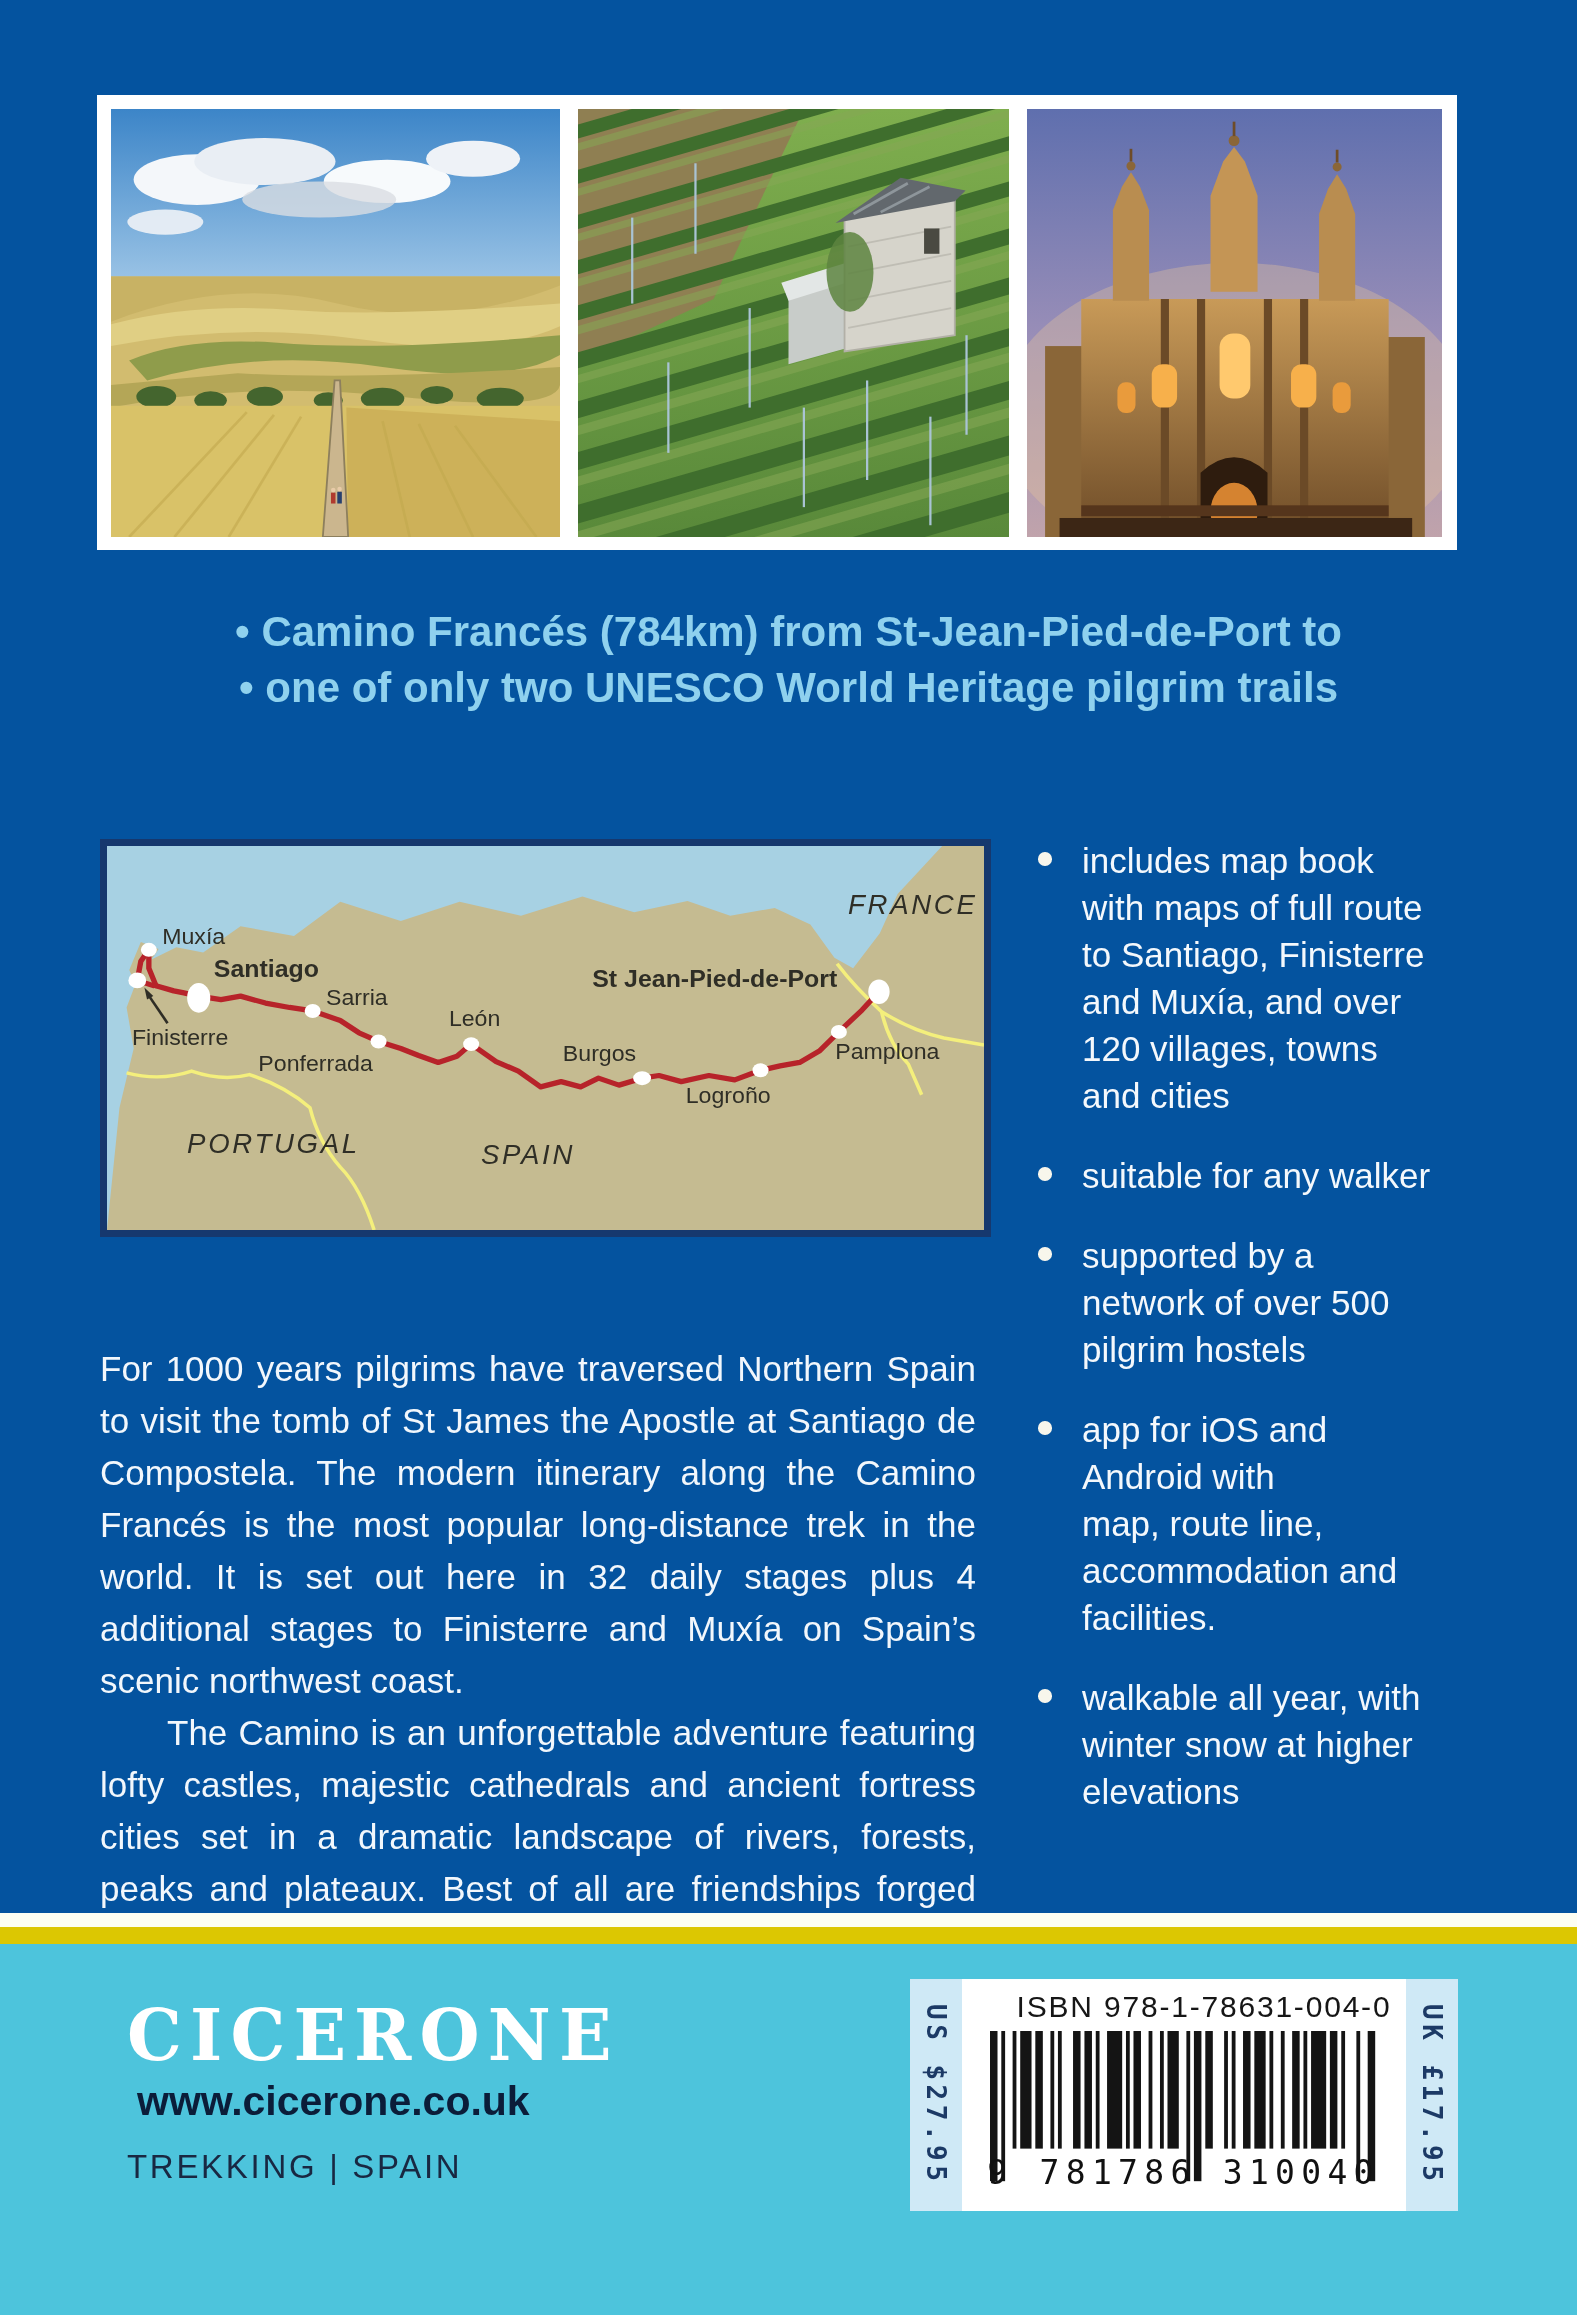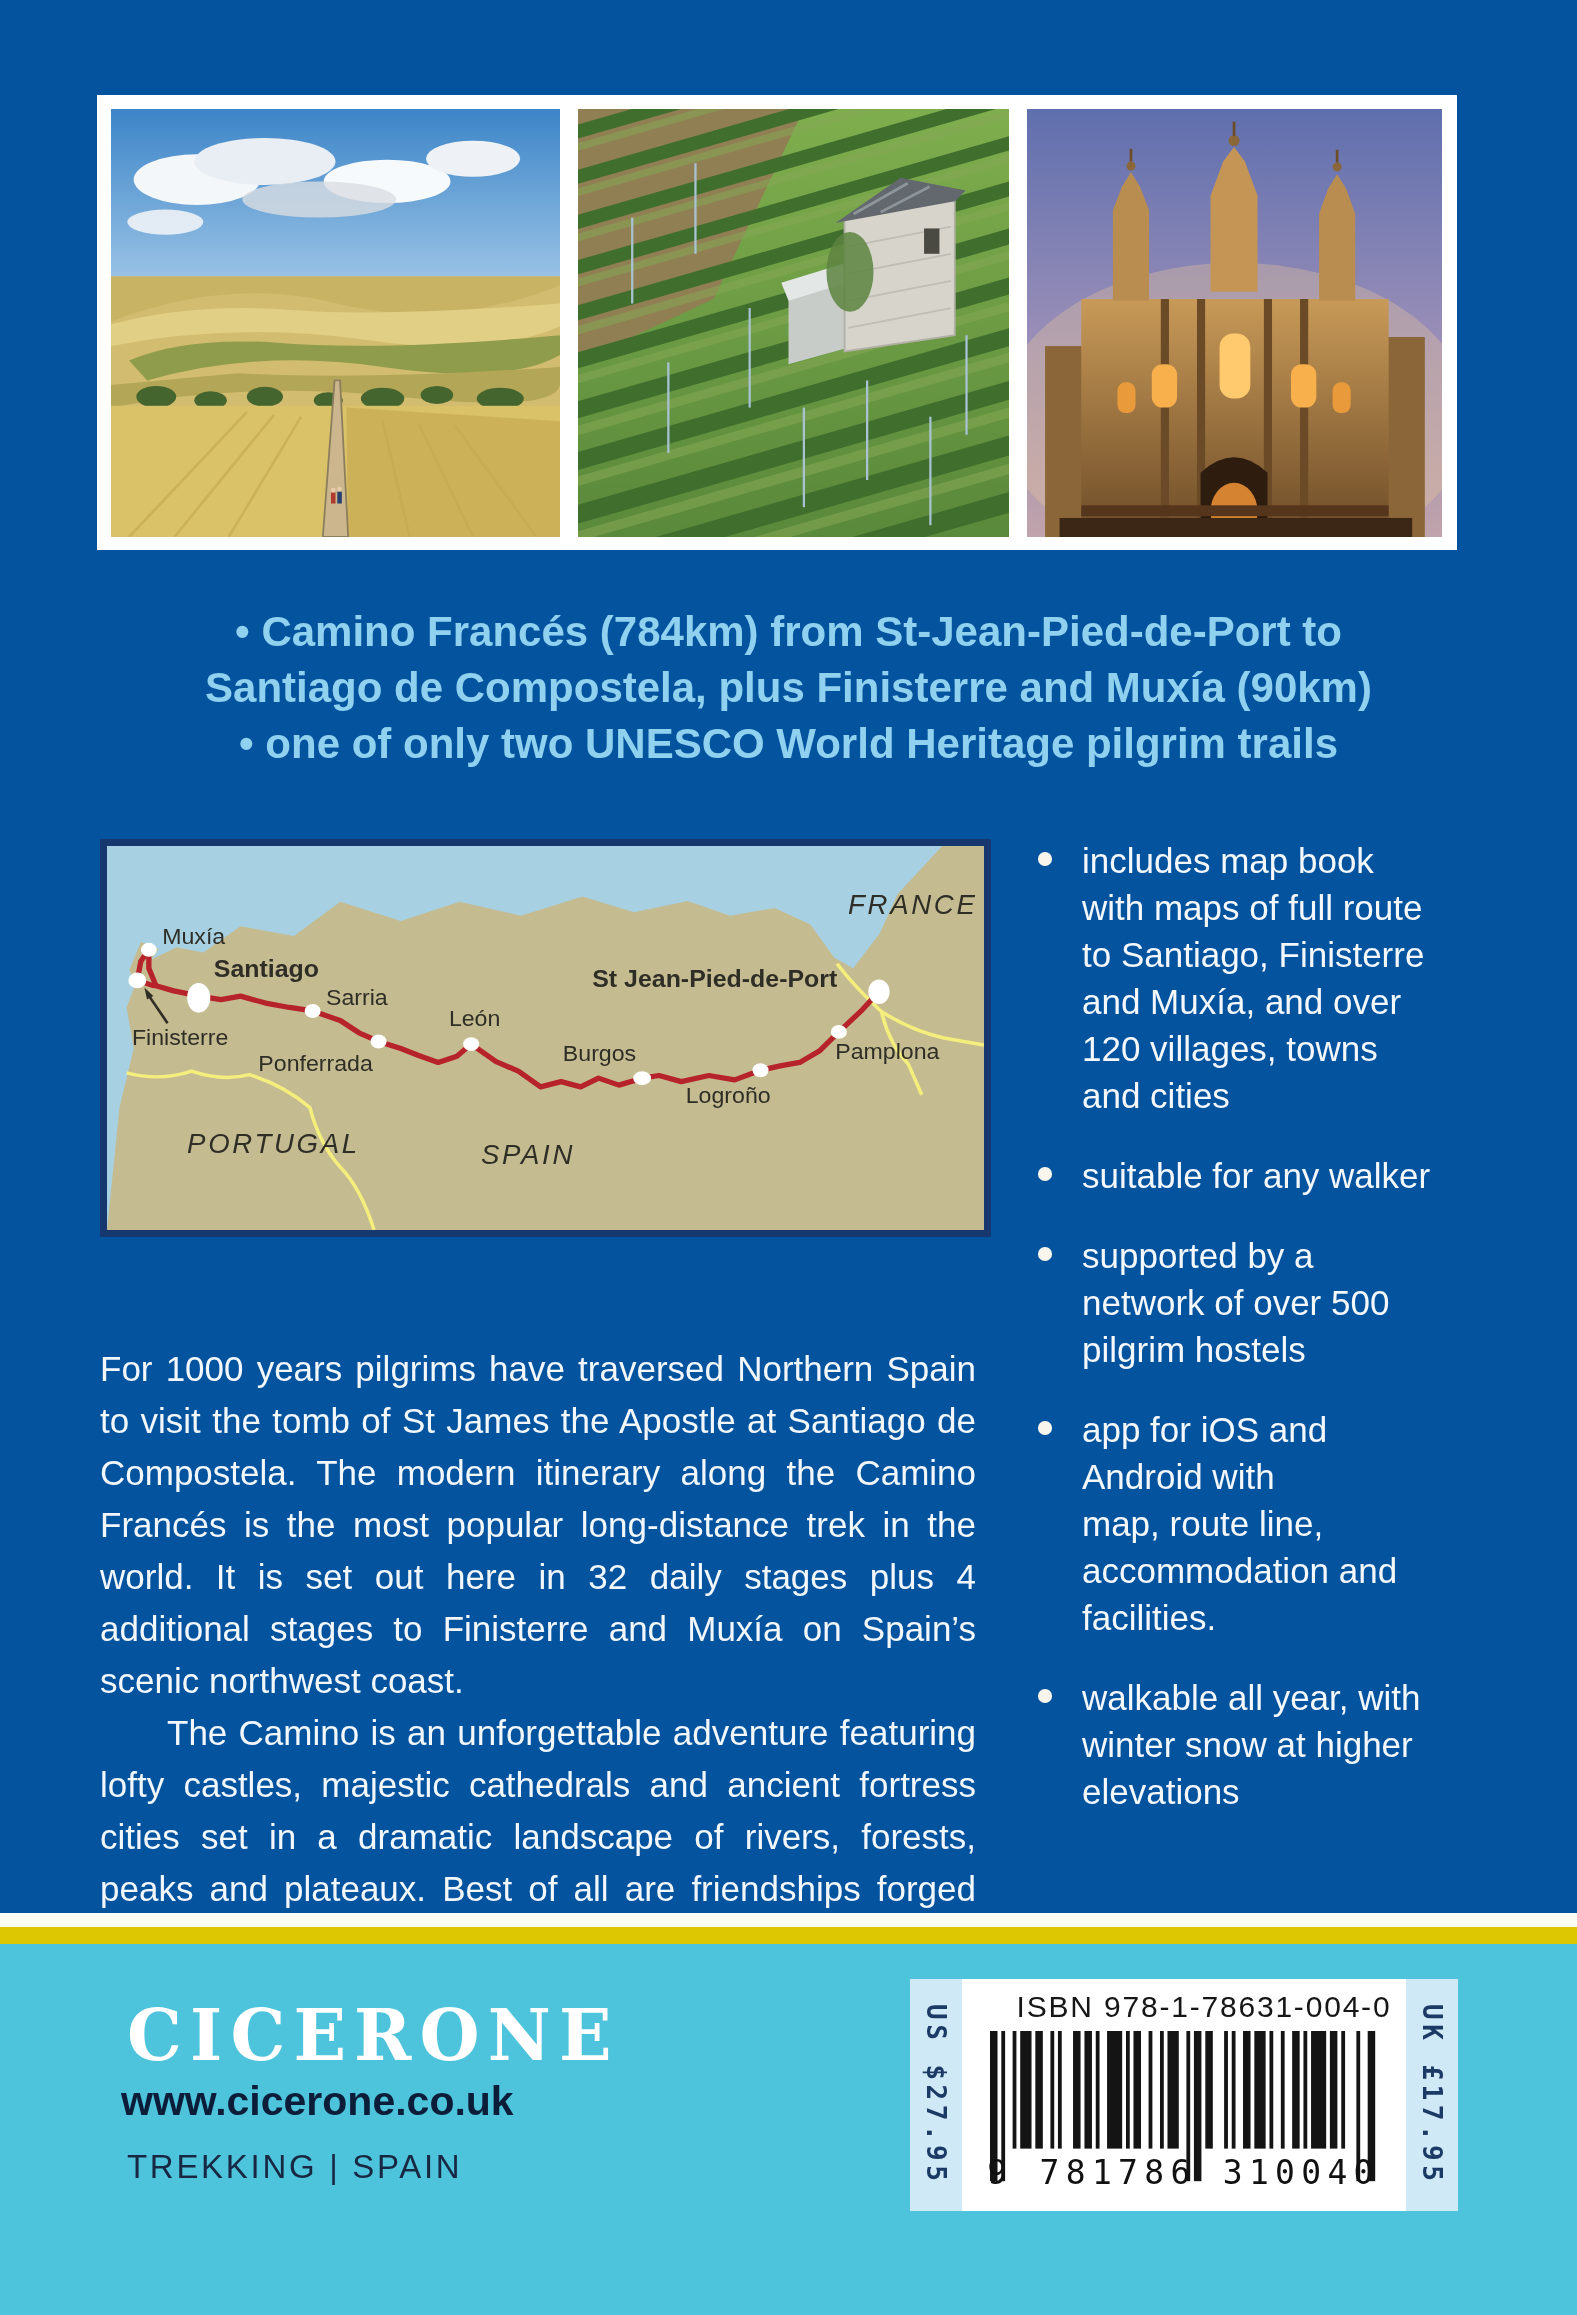--- a/index.html
+++ b/index.html
@@ -38,21 +38,21 @@
   .body-text p + p{text-indent:67px;}
 
   
   .stripe-white{position:absolute;left:0;top:1913px;width:1578px;height:13.6px;background:#fcfef3;}
   .stripe-yellow{position:absolute;left:0;top:1927px;width:1578px;height:17px;background:#dcc702;}
   .footer-band{position:absolute;left:0;top:1944px;width:1578px;height:372px;background:#4dc4dc;}
 
   .logo{position:absolute;left:127px;top:1994px;color:#fff;
         font-family:"DejaVu Serif",serif;font-weight:bold;font-size:69px;letter-spacing:8.1px;
         transform:scaleY(1.04);}
-  .website{position:absolute;left:121px;top:2078px;color:#0b1d39;font-weight:bold;font-size:41px;}
+  .website{position:absolute;left:137px;top:2078px;color:#0b1d39;font-weight:bold;font-size:41px;}
   .category{position:absolute;left:127px;top:2148px;color:#192842;font-size:33px;letter-spacing:2.7px;}
 
   
   .barcode{position:absolute;left:910px;top:1979px;width:548px;height:232px;background:#fff;}
   .bc-tab{position:absolute;top:0;width:52px;height:232px;background:#cfe9f6;
           display:flex;align-items:center;justify-content:center;}
   .bc-tab-l{left:0;} .bc-tab-r{right:0;}
   .bc-price{writing-mode:vertical-rl;font-family:"DejaVu Sans Mono",monospace;
             font-weight:bold;font-size:26px;letter-spacing:4.5px;color:#1c3a66;}
   .bc-isbn{position:absolute;left:52px;top:11px;width:484px;text-align:center;
@@ -225,21 +225,20 @@
         <path d="M192 473 L192 402 Q229 368 266 402 L266 473 Z" fill="#2e1c0e"></path>
         <ellipse cx="229" cy="445" rx="26" ry="32" fill="#ff9e3a" opacity="0.8"></ellipse>
         <rect x="60" y="438" width="340" height="12" fill="#55351c"></rect>
         <rect x="36" y="452" width="390" height="21" fill="#3c2615"></rect>
       </svg>
     </div>
   </div>
 
   <div class="headline">
     <div>• Camino Francés (784km) from St-Jean-Pied-de-Port to</div>
-    <div>Santiago de Compostela, plus Finisterre and Muxía (90km)</div>
     <div>• one of only two UNESCO World Heritage pilgrim trails</div>
   </div>
 
   <div class="map-box">
     <svg viewBox="0 0 985 440" preserveAspectRatio="none">
       <rect width="985" height="440" fill="#a7d1e3"></rect>
       <path fill="#c5bb91" d="M0 440 L14 300 L30 232 L22 185 L32 158 L25 142 L38 110 L58 118 L50 130 L78 116 L108 122
            L150 92 L210 103 L262 64 L330 86 L396 64 L465 80 L534 58 L592 76 L652 63 L700 80
            L750 71 L790 90 L817 128 L838 140 L868 100 L888 55 L918 22 L938 0 L985 0 L985 440 Z"></path>
       <g stroke="#f4ef7c" stroke-width="4" fill="none">

